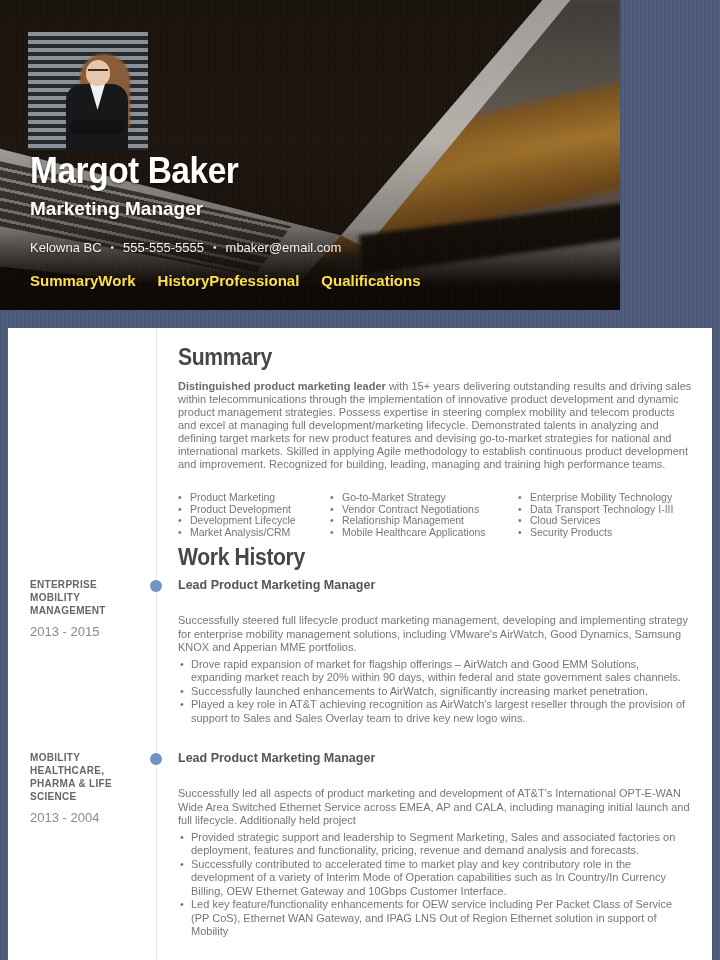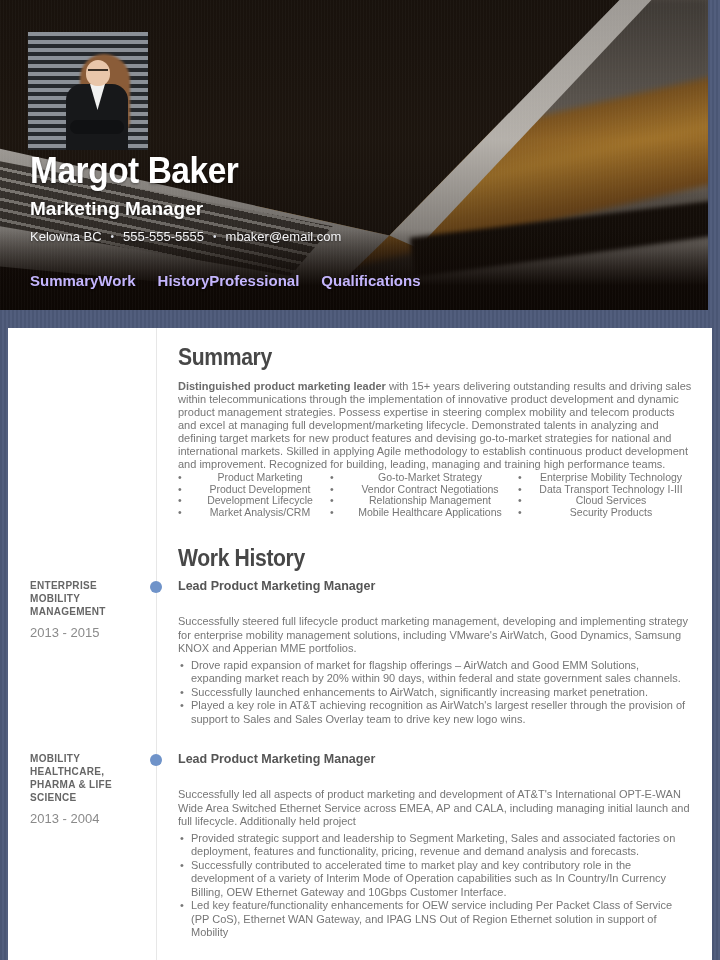--- a/index.html
+++ b/index.html
@@ -3,21 +3,21 @@
 <meta charset="utf-8">
 <style>
   * { margin:0; padding:0; box-sizing:border-box; }
   html,body { width:720px; height:960px; overflow:hidden; }
   body {
     font-family:"Liberation Sans", sans-serif;
     background:repeating-linear-gradient(90deg,#4a5674 0 2px,#525e7d 2px 4px);
   }
 
   
-  .hero { position:relative; width:708px; height:310px; overflow:hidden; background:#16100b; }
+  .hero { position:relative; width:620px; height:310px; overflow:hidden; background:#16100b; }
   .hd { position:absolute; }
   .hd-base { inset:0; background:linear-gradient(105deg,#120d09 0%,#1b130c 35%,#38312a 55%,#645d55 78%,#6f6860 100%); }
   .hd-wall { left:52%; top:0; right:0; height:62%; background:linear-gradient(180deg,#55504a,#7b746c); filter:blur(3px); }
   .hd-wood { left:36%; top:38%; width:80%; height:34%; transform:rotate(-13deg); background:linear-gradient(180deg,#8a5c22,#b5812f 45%,#80511c); filter:blur(3px); }
   .hd-glass { left:150px; top:85px; width:110px; height:110px; background:radial-gradient(closest-side,rgba(216,148,56,.85),rgba(216,148,56,0)); filter:blur(5px); }
   .hd-screen { inset:0; background:#1f1710; clip-path:polygon(0 0,87.5% 0,55% 76%,0 48%); }
   .hd-edge { inset:0; background:linear-gradient(180deg,#ddd9d3,#b7b2ab); clip-path:polygon(87.5% 0,92% 0,59% 80%,55% 76%); filter:blur(.5px); }
   .hd-deck { inset:0; background:linear-gradient(160deg,#c3bfb9,#8d8984); clip-path:polygon(0 48%,55% 76%,46% 96%,0 86%); }
   .hd-keys { inset:0; background:repeating-linear-gradient(12deg,#2f2a25 0 7px,#96928c 7px 10px); clip-path:polygon(0 52%,47% 73%,41% 89%,0 73%); opacity:.85; }
   .hd-tablet { left:58%; top:70%; width:48%; height:13%; transform:rotate(-7deg); background:#17100a; filter:blur(2px); }
@@ -34,45 +34,45 @@
   .p-hair { position:absolute; left:52px; top:22px; width:50px; height:84px; background:#8a5c38; border-radius:24px 26px 18px 22px; filter:blur(1px); }
   .p-face { position:absolute; left:58px; top:28px; width:24px; height:26px; background:#e9c6aa; border-radius:50% 50% 45% 45%; }
   .p-glasses { position:absolute; left:60px; top:37px; width:20px; height:5px; border-top:2px solid #3a2e24; }
   .p-body { position:absolute; left:38px; top:52px; width:62px; height:66px; background:#17181a; border-radius:16px 16px 0 0; }
   .p-shirt { position:absolute; left:62px; top:52px; width:15px; height:26px; background:#f1f1f0; clip-path:polygon(0 0,100% 0,50% 100%); }
   .p-arms { position:absolute; left:42px; top:88px; width:54px; height:14px; background:#101113; border-radius:8px; }
 
   .id-block { position:absolute; left:30px; top:150px; color:#fff; }
   .id-name { font-size:36px; font-weight:bold; letter-spacing:-.5px; display:inline-block; transform:scaleX(.93); transform-origin:left; text-shadow:0 1px 3px rgba(0,0,0,.45); }
   .id-role { margin-top:6px; font-size:19px; font-weight:bold; text-shadow:0 1px 3px rgba(0,0,0,.45); }
-  .id-contact { margin-top:9px; font-size:13px; font-weight:400; color:#f4f4f6; text-shadow:0 1px 2px rgba(0,0,0,.5); display:flex; align-items:center; gap:9px; }
+  .id-contact { margin-top:20px; font-size:13px; font-weight:400; color:#f4f4f6; text-shadow:0 1px 2px rgba(0,0,0,.5); display:flex; align-items:center; gap:9px; }
   .sep { font-size:10px; color:#dfe2ea; }
 
   .hero-nav { position:absolute; left:30px; top:272px; display:flex; gap:22px; }
-  .hero-nav a { color:#c4b5fd; font-size:15px; font-weight:600; text-decoration:none; text-shadow:0 1px 2px rgba(0,0,0,.6); cursor:pointer; }
+  .hero-nav a { color:#fde047; font-size:15px; font-weight:600; text-decoration:none; text-shadow:0 1px 2px rgba(0,0,0,.6); cursor:pointer; }
 
   
   .card { position:relative; margin:18px 8px 0 8px; background:#fff; min-height:700px; padding:16px 0 40px 0; }
   .card-divider { position:absolute; left:148px; top:0; bottom:0; width:1px; background:#e7e7e7; }
 
   .row { position:relative; display:grid; grid-template-columns:148px 1fr; }
   .side { padding:0 16px 0 22px; }
   .main-cell { padding:0 20px 0 22px; }
 
   .h1 { font-size:23px; font-weight:bold; color:#474747; letter-spacing:-.4px; display:inline-block; transform:scaleX(.92); transform-origin:left; }
 
   .sum-para { margin-top:9px; font-size:11px; line-height:13px; color:#767676; }
   .sum-para .lead { font-weight:bold; color:#6b6b6b; }
 
-  .skills { margin-top:1px; display:grid; grid-template-columns:152px 188px 1fr;text-align:center; }
+  .skills { margin-top:21px; display:grid; grid-template-columns:152px 188px 1fr; }
   .skills ul { list-style:none; }
   .skills li { position:relative; padding-left:12px; font-size:10.5px; line-height:11.5px; color:#767676; }
   .skills li::before { content:"•"; position:absolute; left:0; top:0; color:#767676; }
 
-  .wh-row { margin-top:27px; }
+  .wh-row { margin-top:6px; }
   .job-row { margin-top:7px; }
   .job-row.second { margin-top:26px; }
 
   .dot { position:absolute; left:142px; top:2px; width:12px; height:12px; border-radius:50%; background:#6f93c9; }
 
   .side-label { font-size:10px; line-height:13px; font-weight:bold; color:#666; letter-spacing:.3px; }
   .side-dates { margin-top:7px; font-size:13px; color:#8a8a8a; }
 
   .job-title { font-size:12.5px; font-weight:bold; color:#555; }
   .job-desc { margin-top:22px; font-size:11px; line-height:13.5px; color:#767676; }

